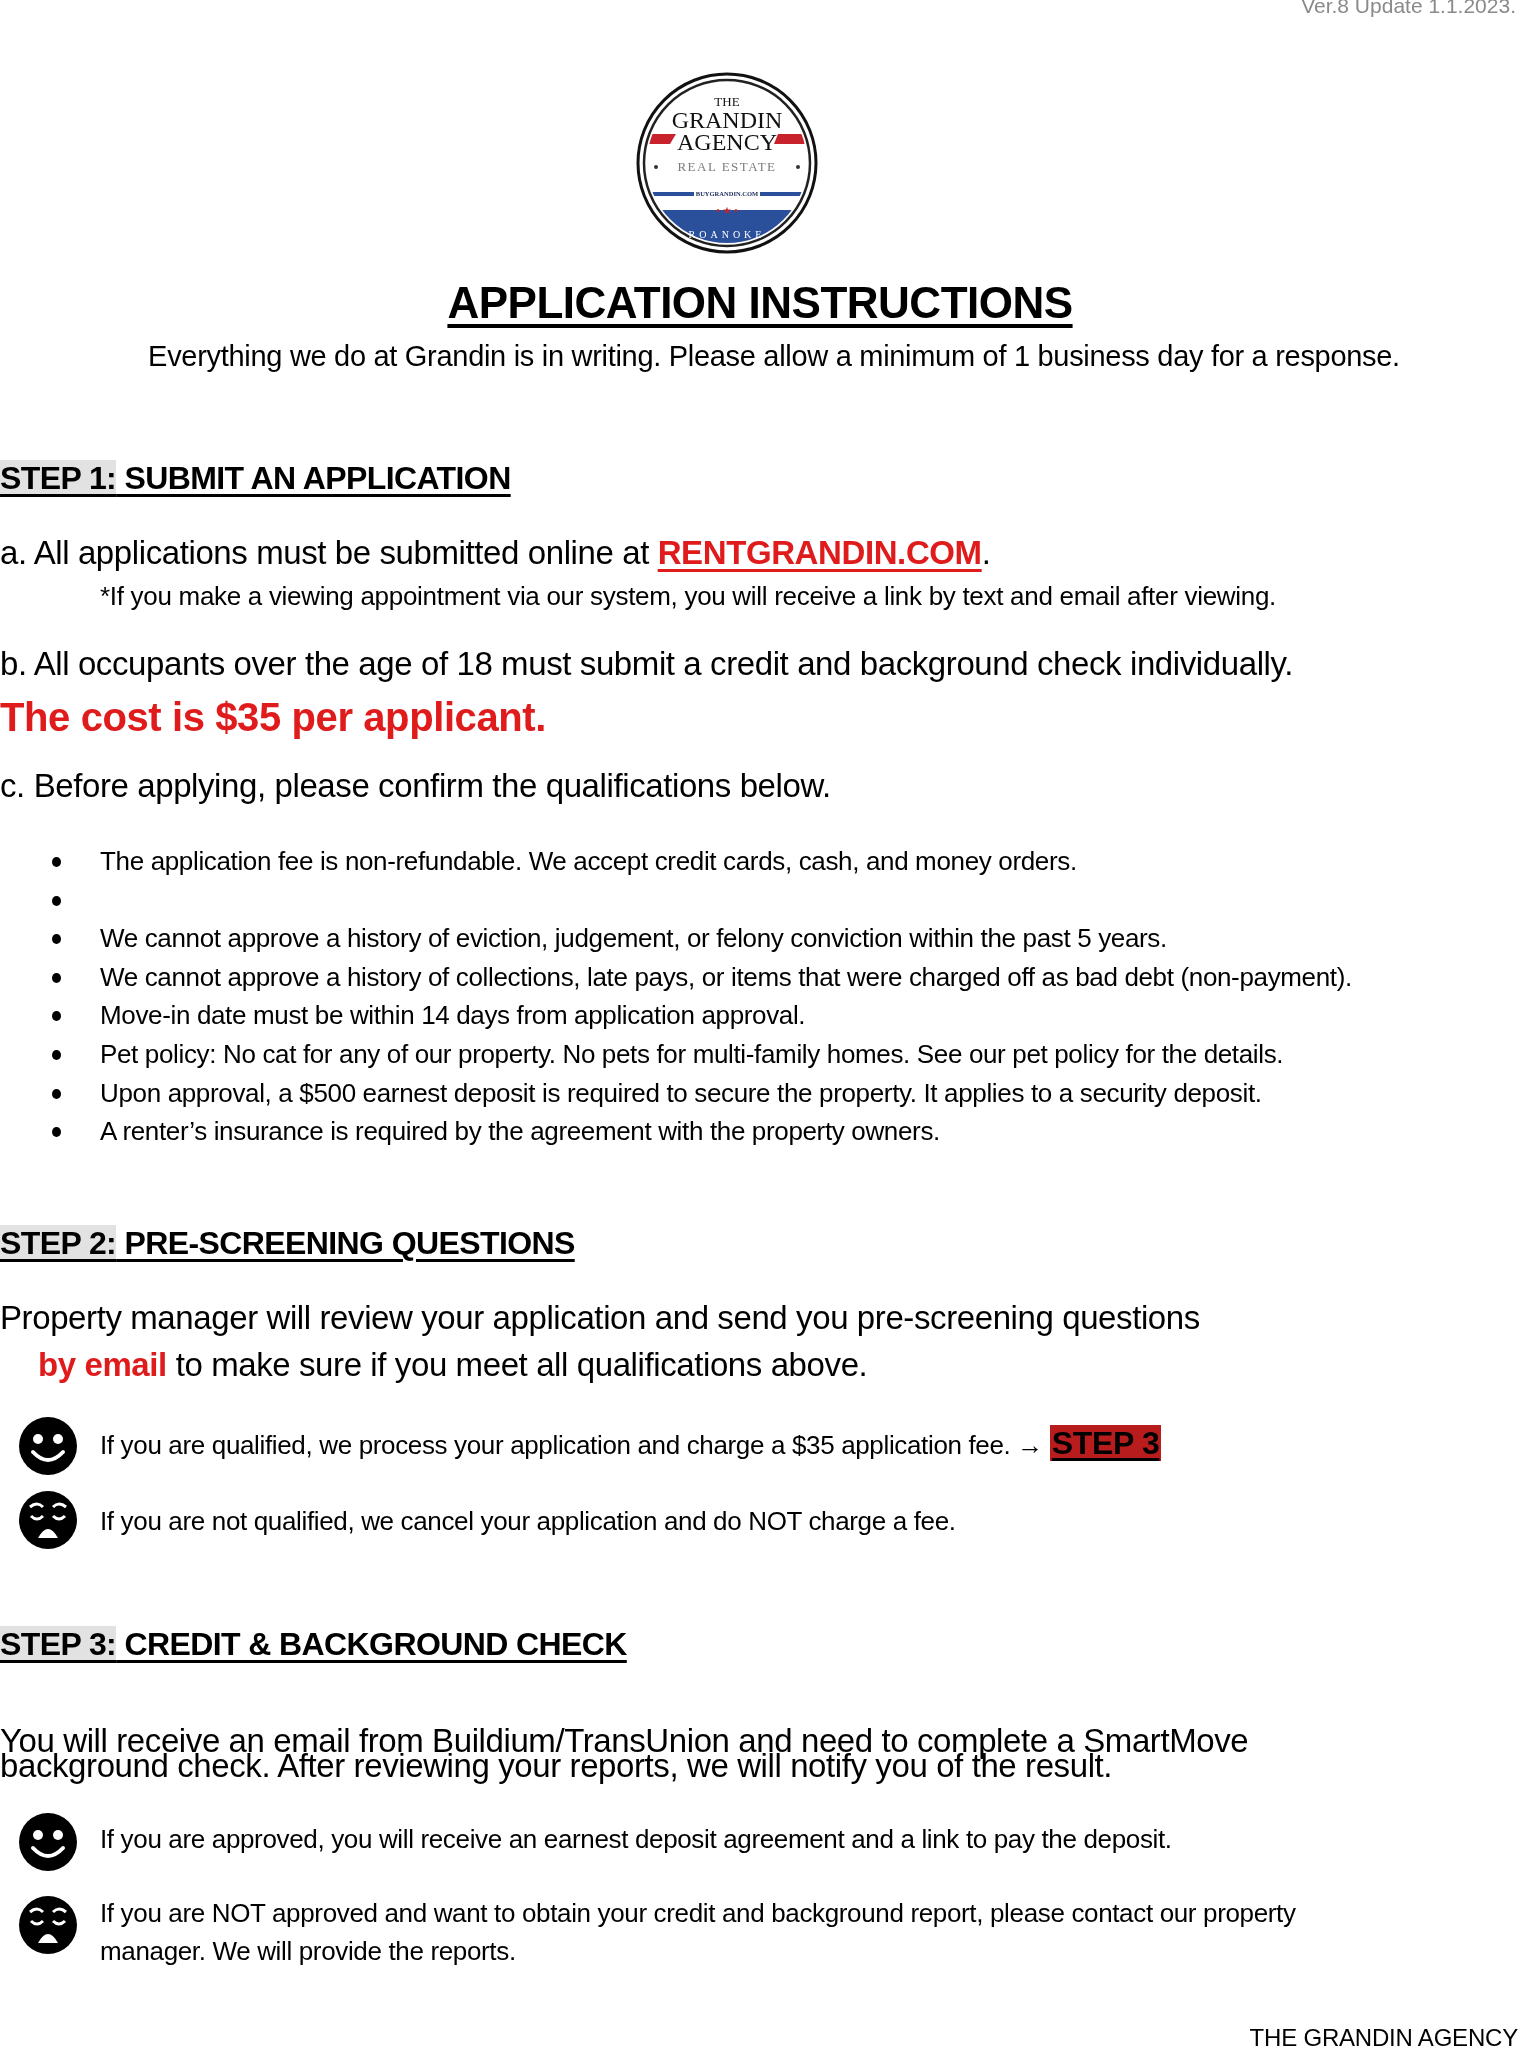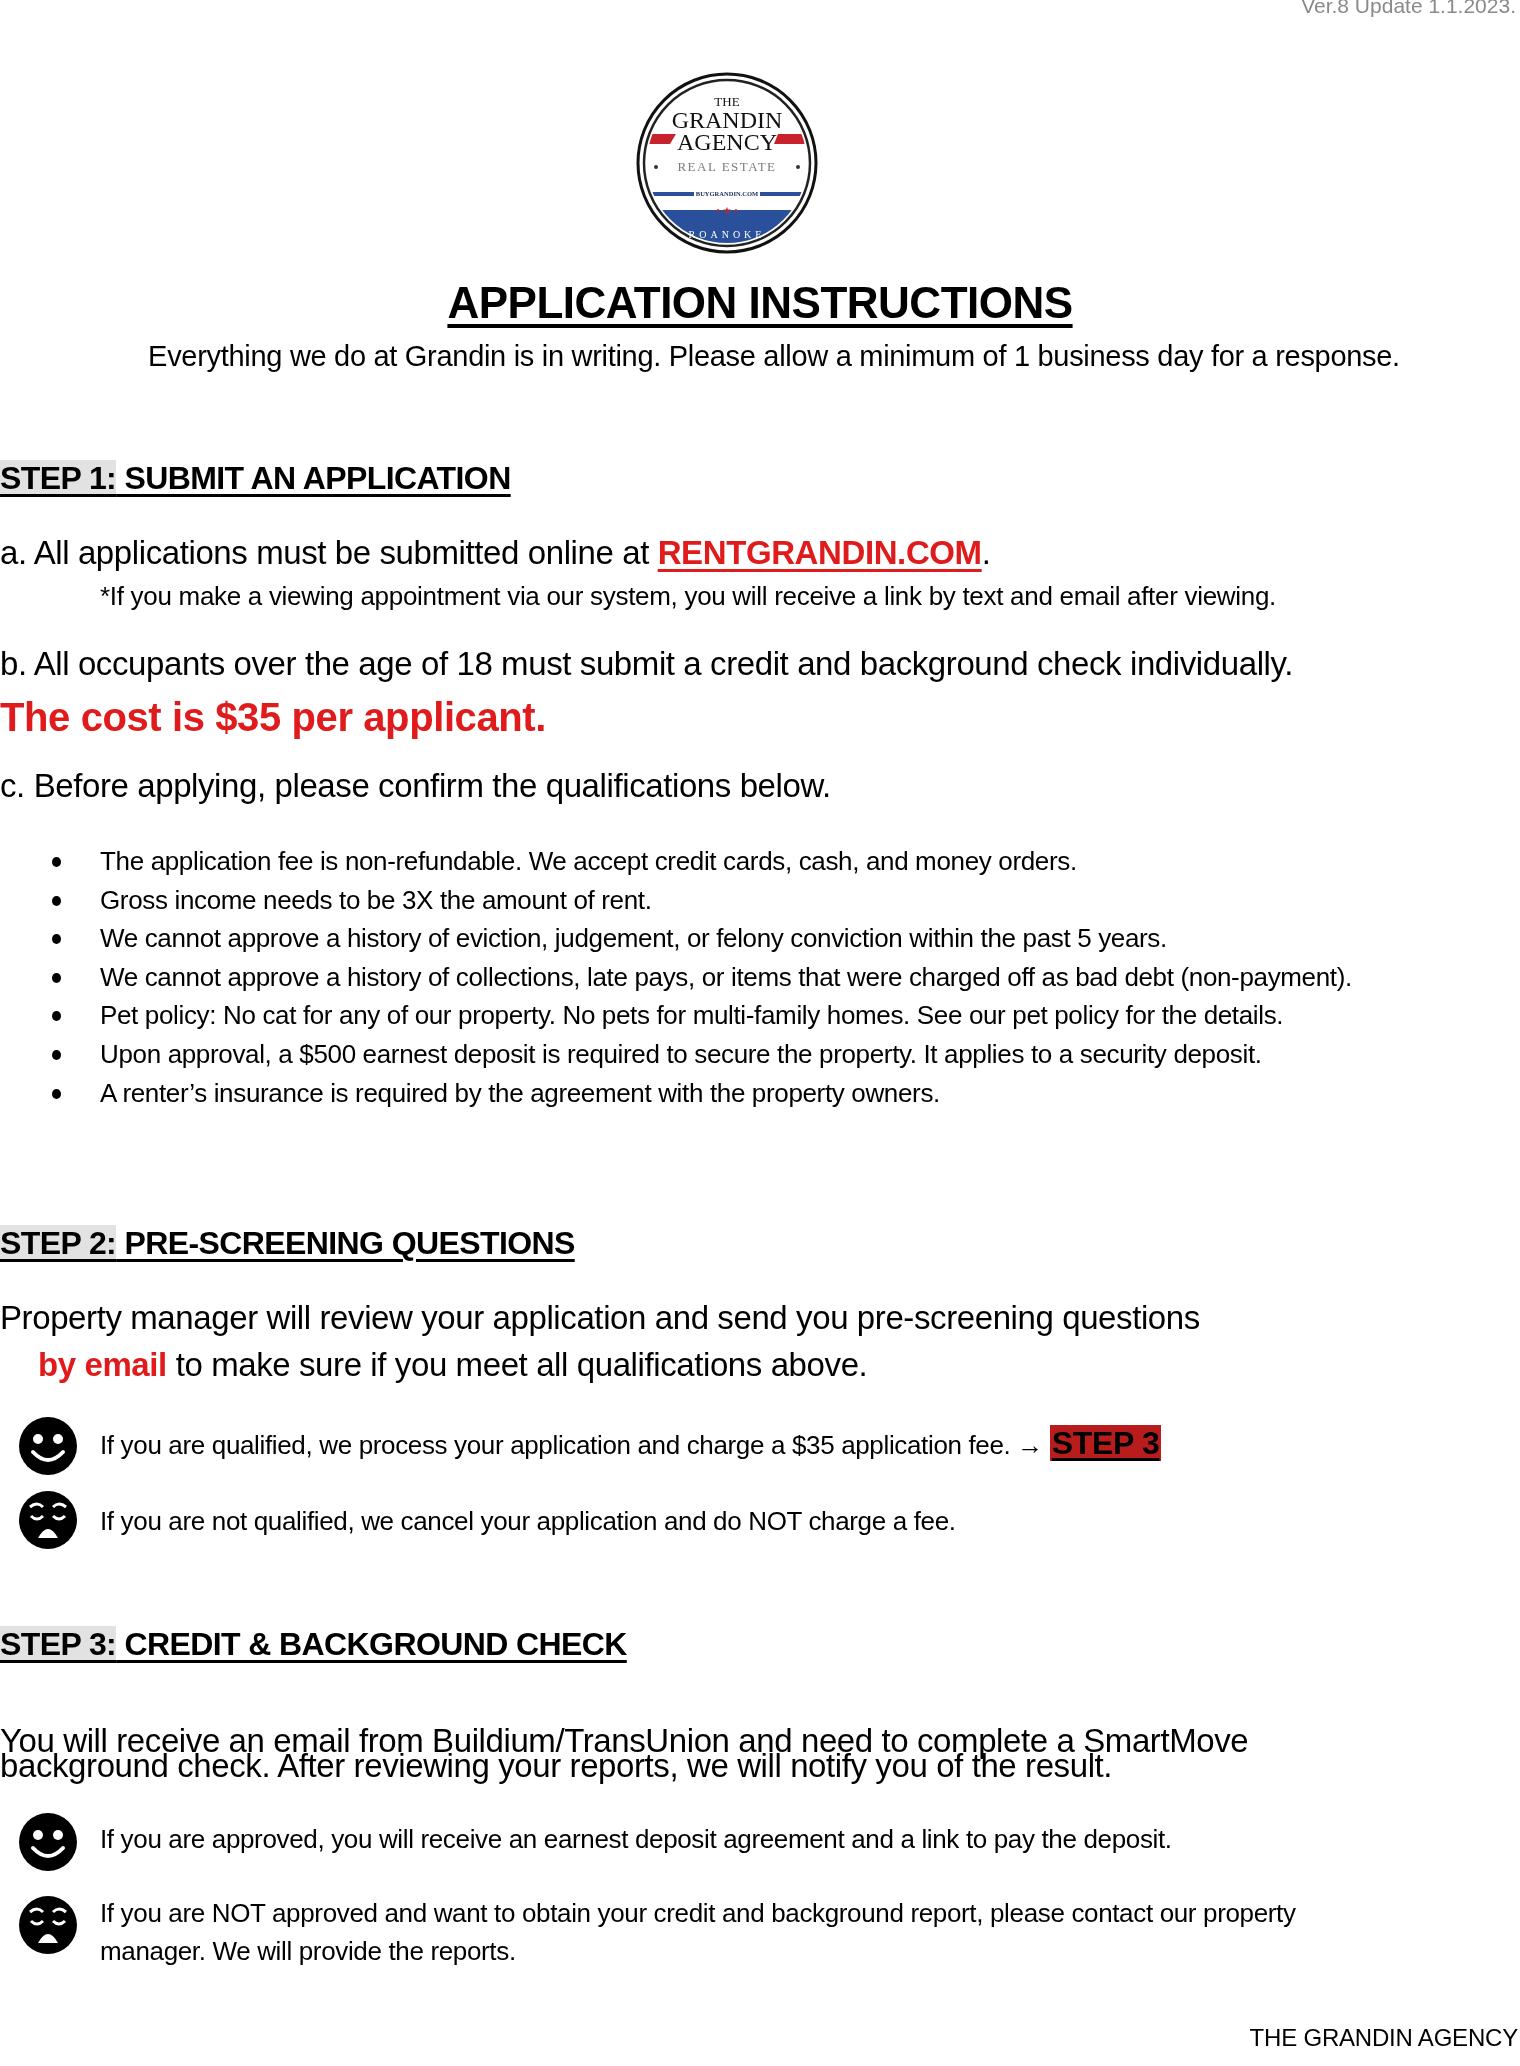--- a/index.html
+++ b/index.html
@@ -73,23 +73,24 @@
 <div class="abs big" style="top:534px;"><span>a. All applications must be submitted online at </span><span class="link">RENTGRANDIN.COM</span><span>.</span></div>
 <div class="abs note" style="top:581px;">*If you make a viewing appointment via our system, you will receive a link by text and email after viewing.</div>
 
 <div class="abs big" style="top:645px;">b. All occupants over the age of 18 must submit a credit and background check individually.</div>
 <div class="abs cost" style="top:695px;">The cost is $35 per applicant.</div>
 
 <div class="abs big" style="top:767px;">c. Before applying, please confirm the qualifications below.</div>
 
 <ul class="abs bullets">
   <li><span class="dot"></span><span>The application fee is non-refundable. We accept credit cards, cash, and money orders.</span></li>
-  <li><span class="dot"></span><span>Gross income needs to be 3X the amount of rent.</span></li>
+  <li><span class="dot"></span></li>
   <li><span class="dot"></span><span>We cannot approve a history of eviction, judgement, or felony conviction within the past 5 years.</span></li>
   <li><span class="dot"></span><span>We cannot approve a history of collections, late pays, or items that were charged off as bad debt (non-payment).</span></li>
+  <li><span class="dot"></span><span>Move-in date must be within 14 days from application approval.</span></li>
   <li><span class="dot"></span><span>Pet policy: No cat for any of our property. No pets for multi-family homes. See our pet policy for the details.</span></li>
   <li><span class="dot"></span><span>Upon approval, a $500 earnest deposit is required to secure the property. It applies to a security deposit.</span></li>
   <li><span class="dot"></span><span>A renter’s insurance is required by the agreement with the property owners.</span></li>
 </ul>
 
 <div class="abs step-head" style="top:1225px;"><span class="hl">STEP 2:</span><span> PRE-SCREENING QUESTIONS</span></div>
 
 <div class="abs big" style="top:1299px;">Property manager will review your application and send you pre-screening questions</div>
 <div class="abs big" style="top:1346px;margin-left:38px;"><span class="red" style="font-weight:bold;">by email</span><span> to make sure if you meet all qualifications above.</span></div>
 

